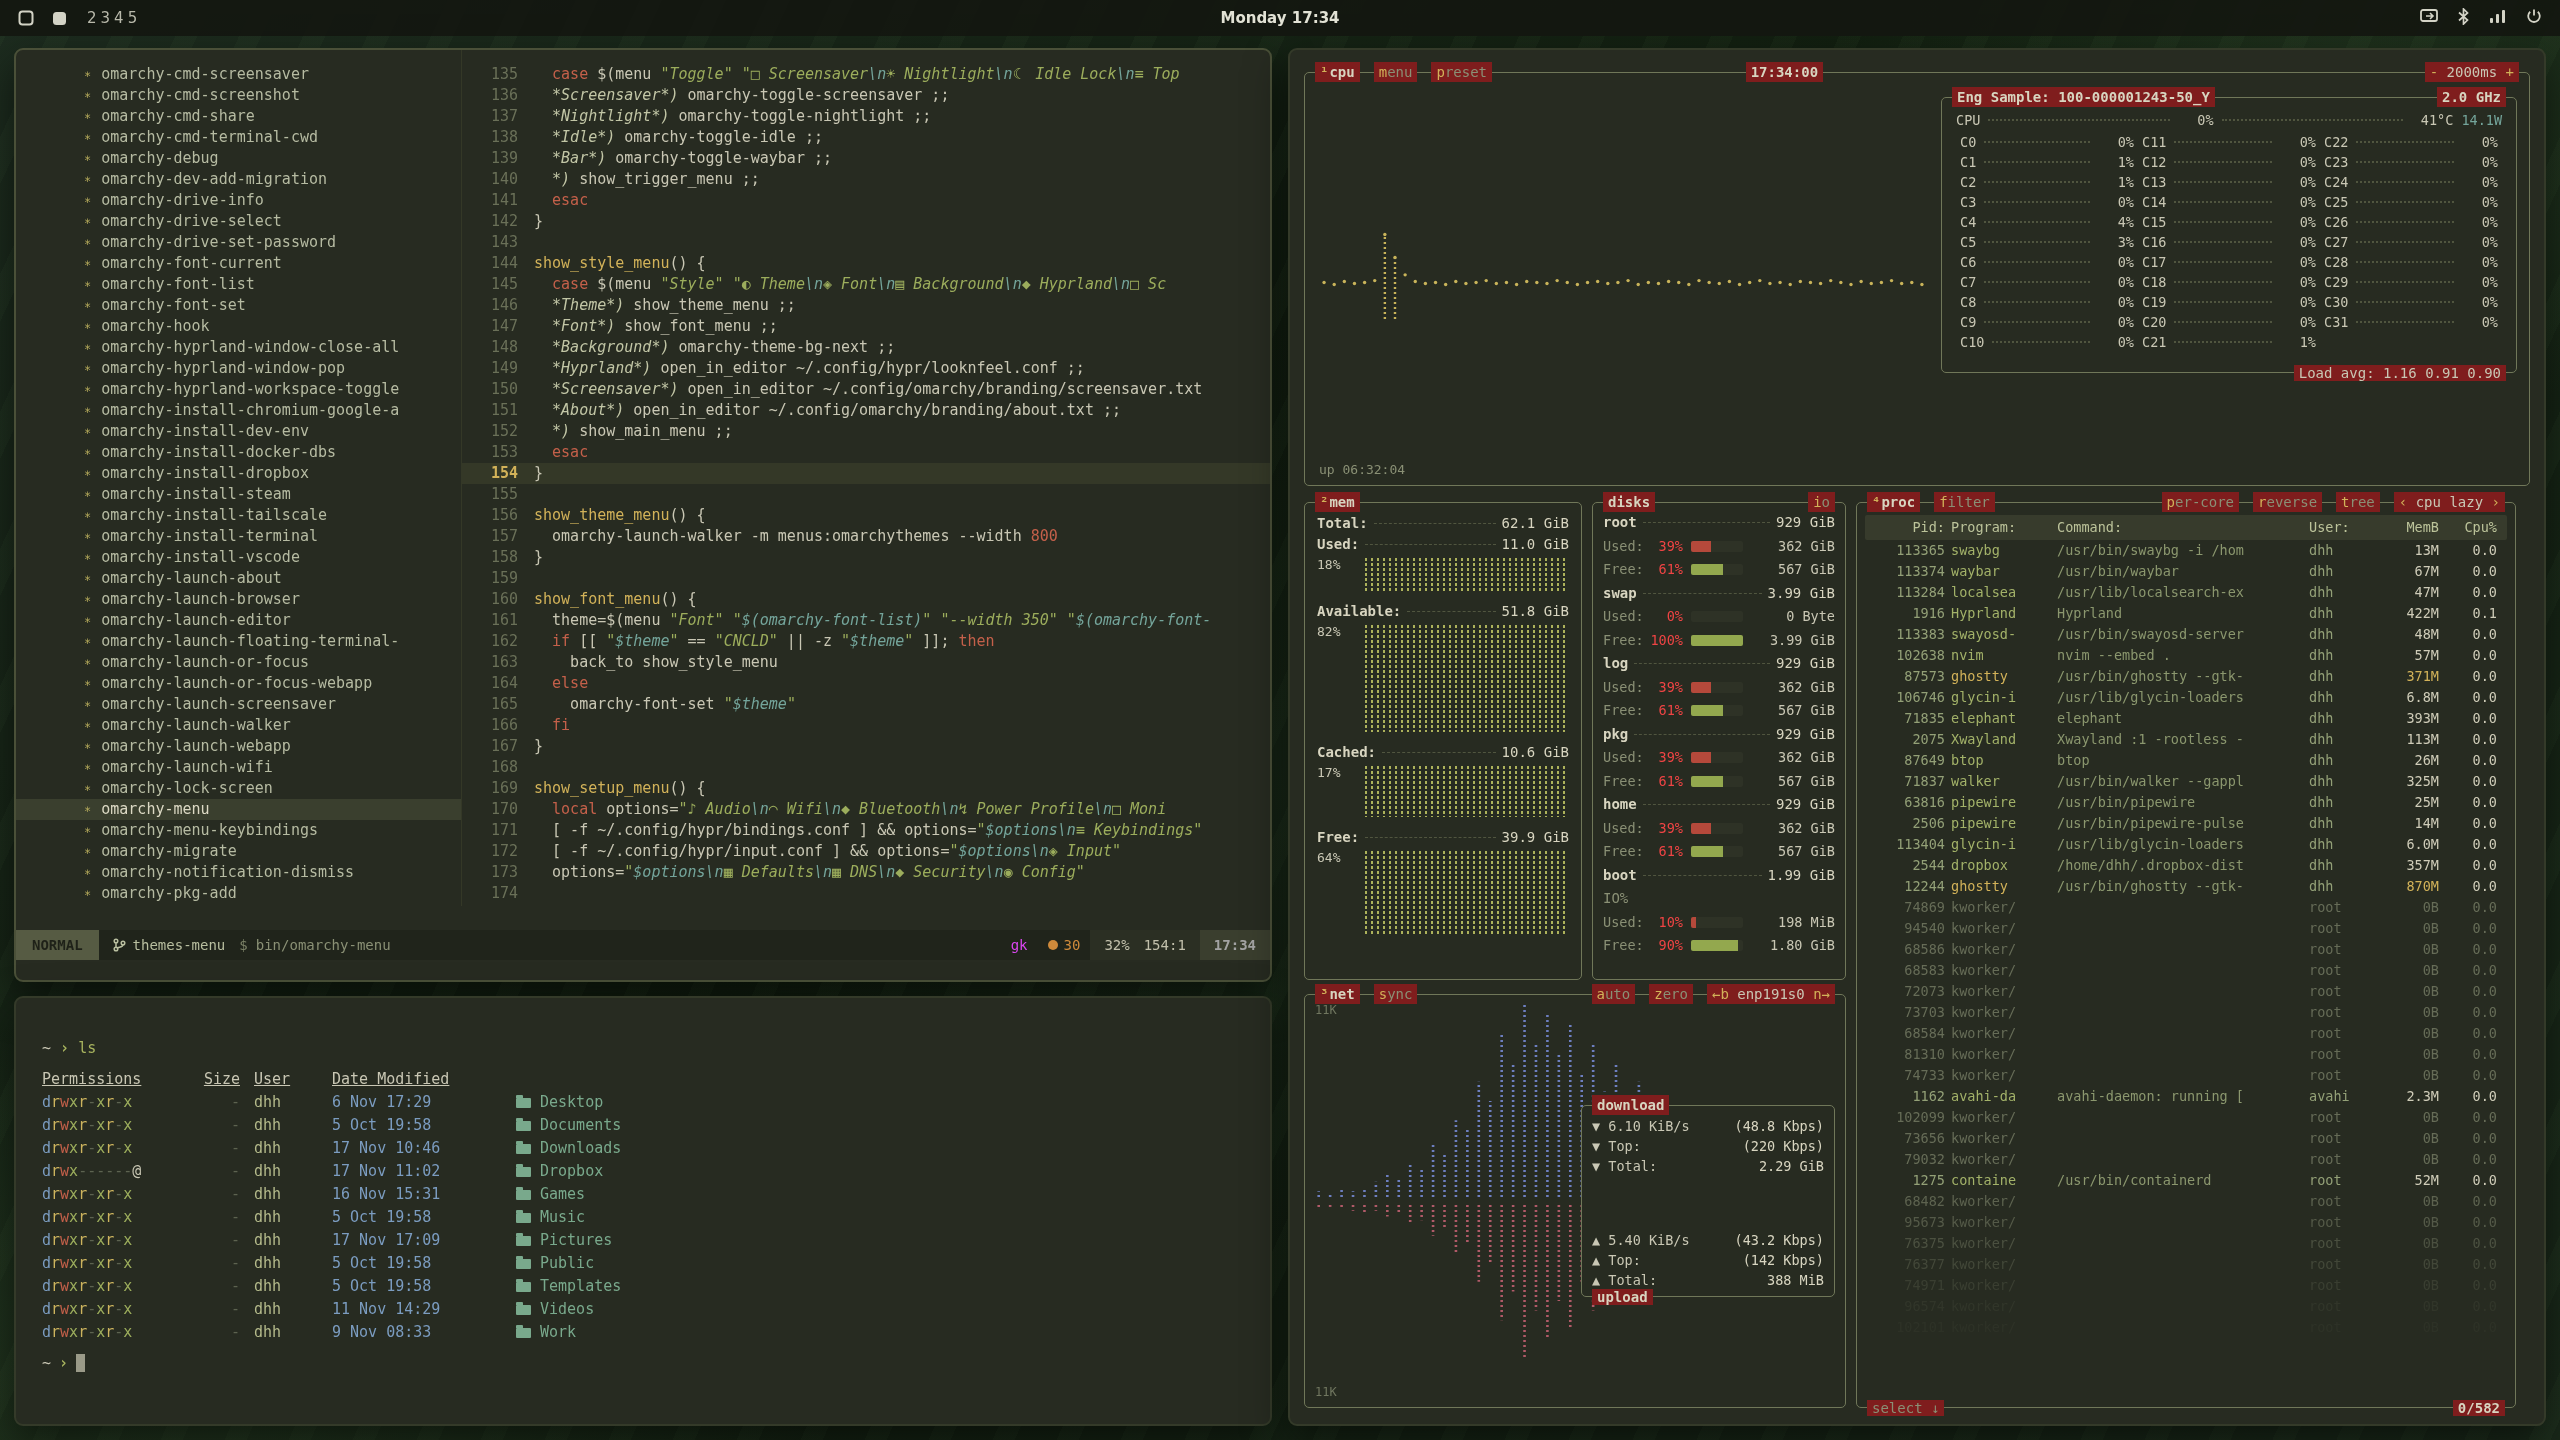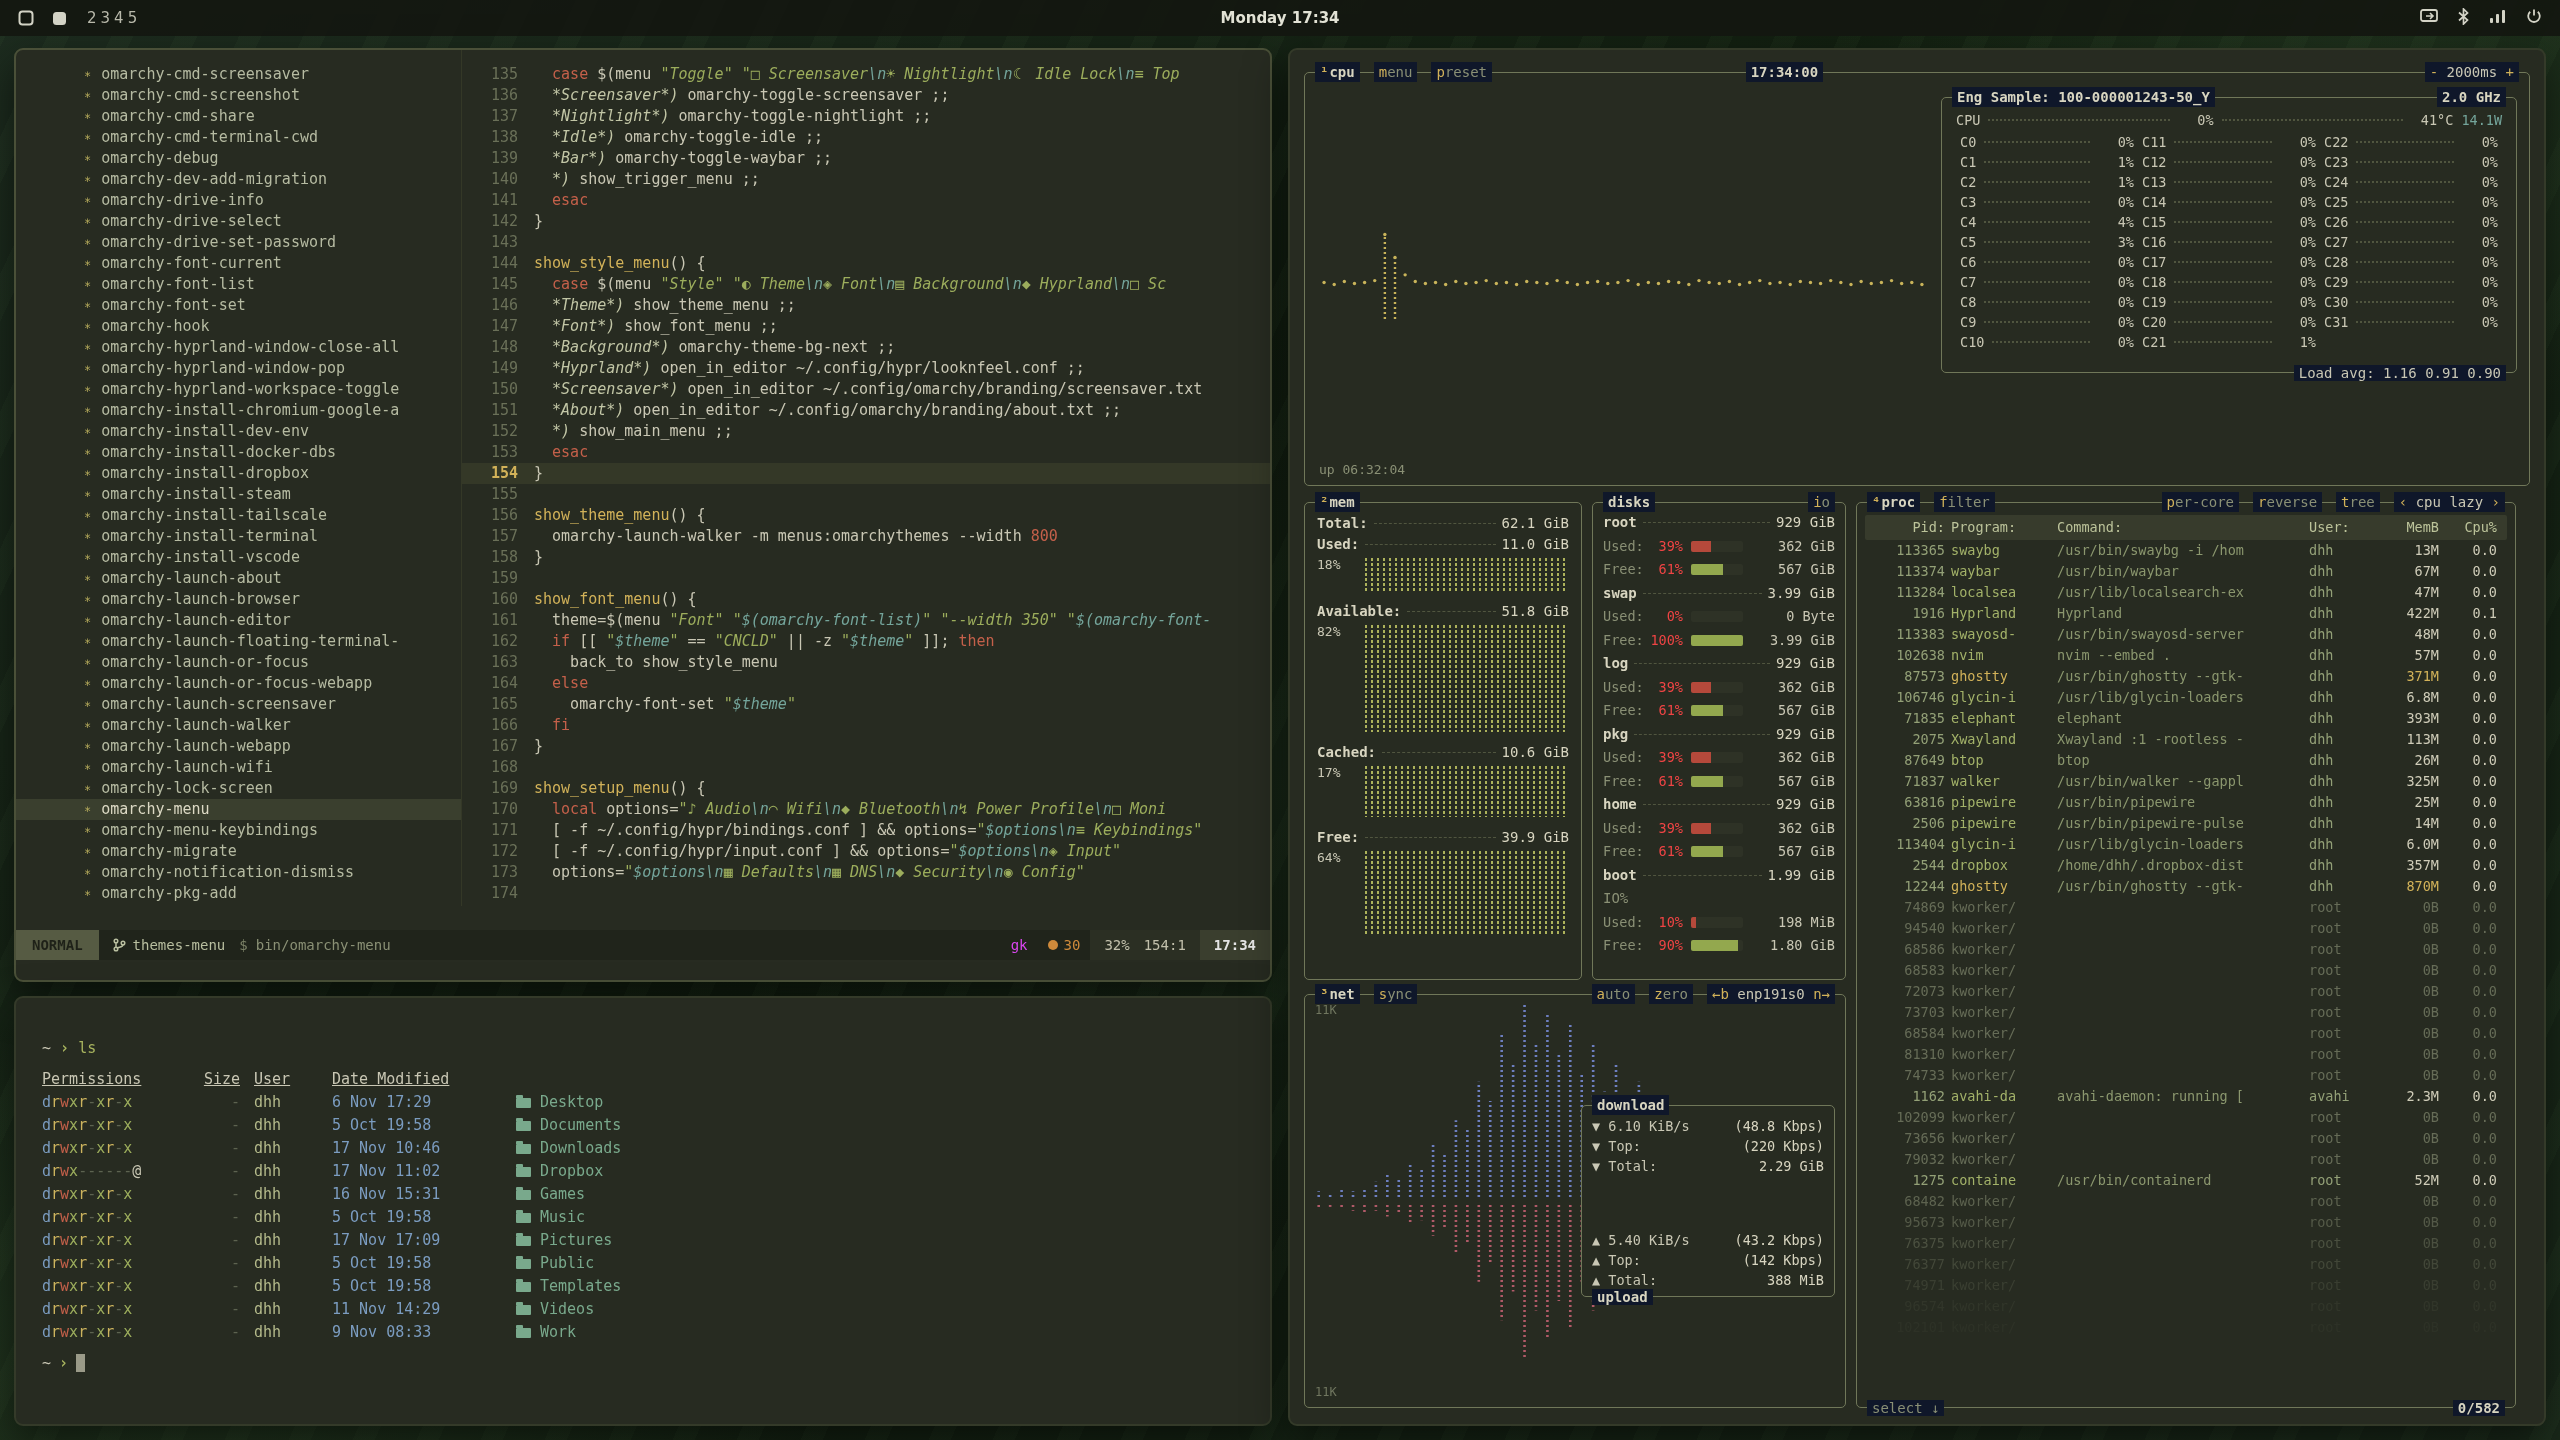--- a/index.html
+++ b/index.html
@@ -51,21 +51,21 @@
   .tk-num{color:#c4604a}
   .statusline{height:30px;margin-top:24px;display:flex;align-items:stretch;background:#20241b;font-size:14px;color:#9da387;flex:none}
   .st-mode{background:#565b43;color:#1e2118;font-weight:bold;padding:0 16px;display:flex;align-items:center}
   .st-branch{padding:0 14px;display:flex;gap:7px;align-items:center;color:#b9bfa0}
   .st-path{display:flex;align-items:center;gap:8px;color:#8a9075}
   .st-gap{flex:1}
   .st-gk{display:flex;align-items:center;color:#d946ef;padding:0 10px}
   .st-diag{display:flex;align-items:center;gap:6px;color:#cf8a3b;padding:0 10px}
   .st-diag .dot{width:10px;height:10px;border-radius:50%;background:#cf8a3b;display:inline-block}
   .st-seg2{background:#2b2f23;padding:0 14px;display:flex;align-items:center;gap:14px;color:#c2c0ab}
-  .st-seg3{background:#3a3e2e;color:#e5e5e5;padding:0 14px;display:flex;align-items:center;font-weight:bold}
+  .st-seg3{background:#3a3e2e;color:#a3a3a3;padding:0 14px;display:flex;align-items:center;font-weight:bold}
   
   .prompt{font-size:15px;line-height:24px;margin-bottom:8px}
   .tilde{color:#c9c7b4}
   .chev{color:#a7b35e;font-weight:bold}
   .cmd{color:#a7b35e}
   .lshead,.lsrow{display:grid;grid-template-columns:136px 48px 64px 170px 1fr;column-gap:14px;font-size:15px;line-height:23px}
   .lshead span{color:#c9c7b4;text-decoration:underline}
   .lshead .h-size,.lsrow .lsize{text-align:right}
   .perm{white-space:pre}
   .pd{color:#7b9cc0}.pr{color:#cdb45e}.pw{color:#c4604a}.px{color:#9cad5c}.pn{color:#5d6350}.pa{color:#c9c7b4}
@@ -73,21 +73,21 @@
   .luser{color:#b4ba8b}
   .ldate{color:#7b9cc0}
   .lname{color:#79a98c;display:flex;align-items:center}
   .fold{display:inline-block;width:15px;height:10px;background:#79a98c;border-radius:1px;position:relative;margin-right:9px;flex:none}
   .fold::before{content:"";position:absolute;top:-3px;left:0;width:7px;height:3px;background:#79a98c;border-radius:1px 1px 0 0}
   .prompt2{margin-top:10px;font-size:15px;display:flex;align-items:center;gap:8px}
   .cursor{display:inline-block;width:9px;height:18px;background:#b8b6a2;opacity:.8}
   
   .btop{font-size:14px;color:#c9c7b4}
   .bbox{position:absolute;border:1px solid #707759;border-radius:5px;box-sizing:border-box}
-  .blabel{background:#0f172a;padding:0 5px;line-height:20px;white-space:nowrap}
+  .blabel{background:#7f1d1d;padding:0 5px;line-height:20px;white-space:nowrap}
   .btl{position:absolute;top:-11px;left:10px;display:flex;gap:14px}
   .btr{position:absolute;top:-11px;right:10px;display:flex;gap:14px}
   .bbr{position:absolute;bottom:-11px;right:10px}
   .bbl{position:absolute;bottom:-11px;left:10px}
   .bnum{font-style:normal;color:#d2b259;font-weight:bold;margin-right:1px}
   .btitle{font-weight:bold;color:#d8d5c0}
   .bbtn{display:inline-block;color:#8a9075}
   .bbtn::first-letter{color:#d2b259}
   .arrow{color:#d2b259}
   .cpu{left:14px;top:22px;width:1226px;height:414px}

